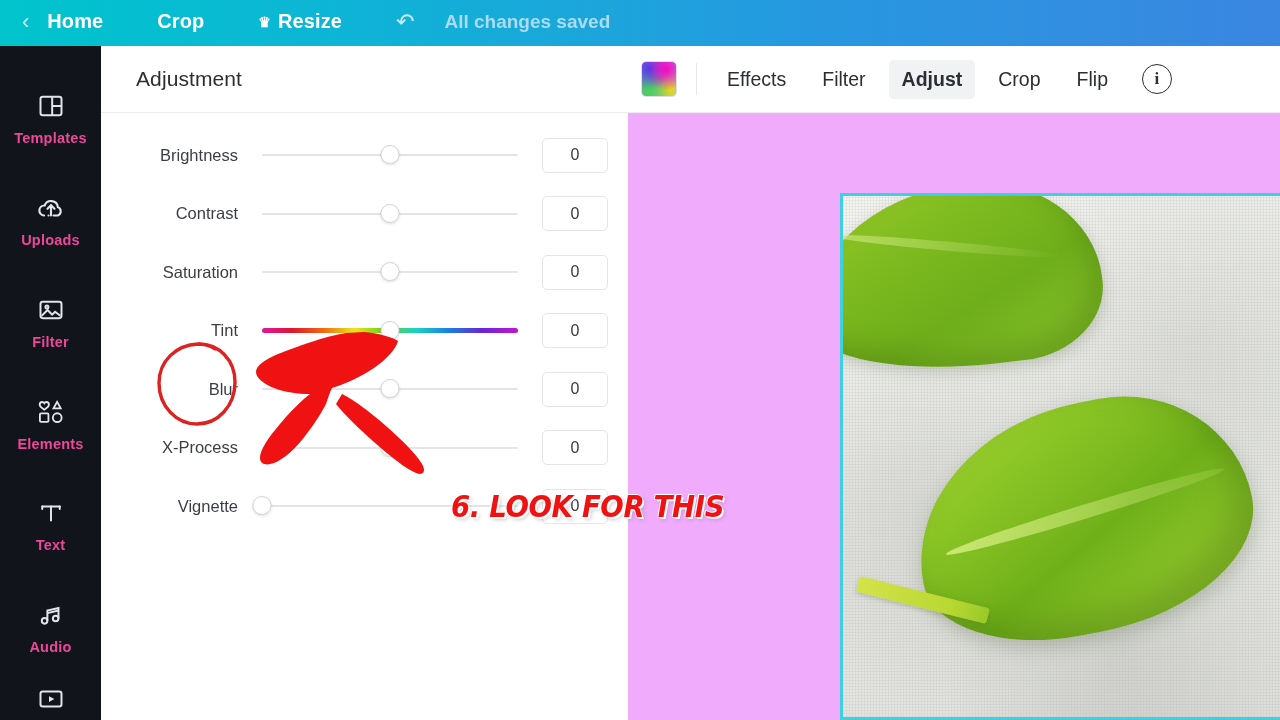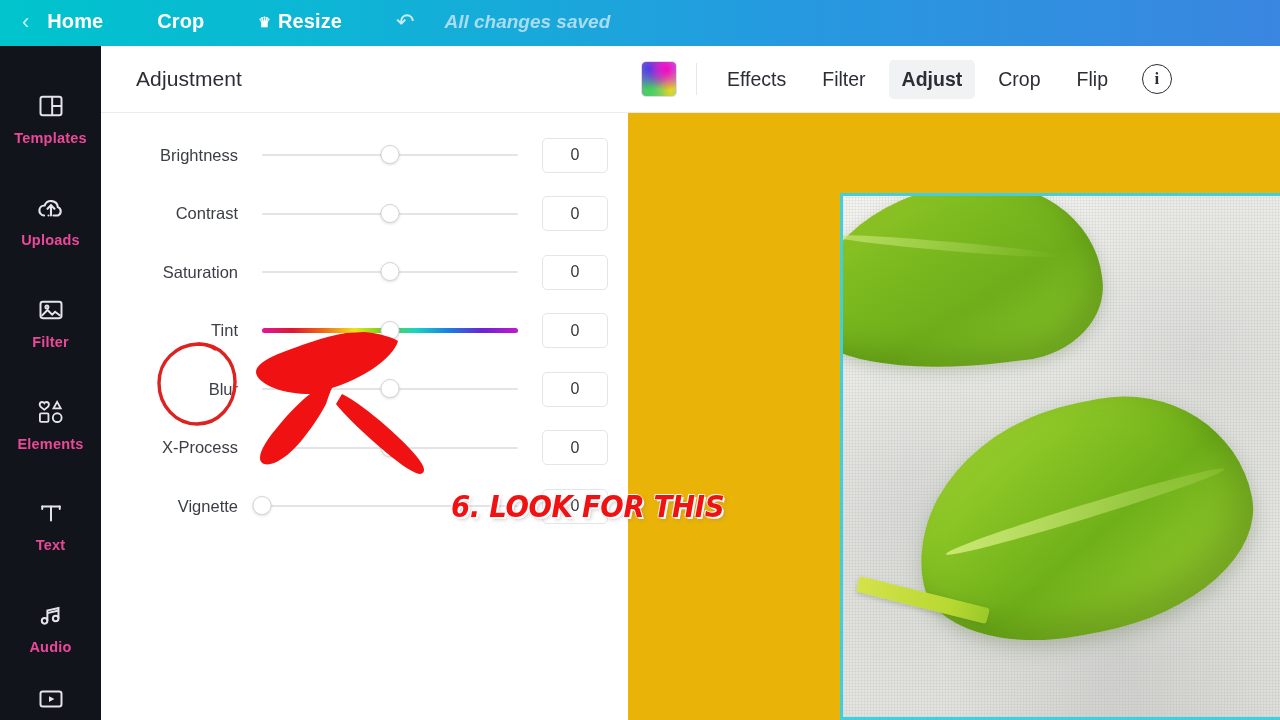--- a/index.html
+++ b/index.html
@@ -18,21 +18,21 @@
     display: flex; align-items: center; padding-left: 22px;
   }
   .tb-back { color: #bff0f3; font-size: 22px; font-weight: 400; line-height: 1;
              margin-right: 18px; margin-top: 19px; }
   .tb-item { color: #ffffff; font-size: 20px; font-weight: bold; margin-right: 54px;
              margin-top: 19px; letter-spacing: .1px; white-space: nowrap; }
   .tb-item.with-ic { display: flex; align-items: center; gap: 7px; }
   .crown { display: inline-block; font-size: 14px; color: #ffffff; line-height: 1; }
   .tb-undo { color: #cdebf7; font-size: 22px; margin-right: 30px; margin-top: 19px;
              transform: scaleX(-1); }
-  .tb-saved { color: #a9dcf0; font-size: 19px; font-style: italic; font-weight: bold;
+  .tb-saved { color: #a9dcf0; font-size: 19px; font-weight: bold;
               margin-top: 19px; }
 
   
   .rail {
     position: absolute; left: 0; top: 46px; width: 101px; height: 674px;
     background: #12141c; display: flex; flex-direction: column;
     align-items: center; padding-top: 22px;
   }
   .rail-item { width: 101px; height: 108px; display: flex; flex-direction: column;
                align-items: center; justify-content: center; gap: 9px; cursor: pointer; }
@@ -62,21 +62,21 @@
   .knob { position: absolute; top: 0; width: 19px; height: 19px; border-radius: 50%;
           background: #fff; border: 1px solid #d2d5da;
           box-shadow: 0 1px 3px rgba(0,0,0,.14); transform: translateX(-50%); }
   .numbox { position: absolute; left: 441px; width: 66px; height: 35px;
             border: 1px solid #e3e5e9; border-radius: 5px; background: #fff;
             display: flex; align-items: center; justify-content: center;
             font-size: 16px; color: #34373d; cursor: text; }
 
   
   .canvas-wrap { position: absolute; left: 628px; top: 46px; width: 652px; height: 674px;
-                 background: #eab308; }
+                 background: #f0abfc; }
   .ctoolbar { position: absolute; left: 0; top: 0; width: 652px; height: 67px;
               background: #fff; display: flex; align-items: center; padding-left: 13px;
               border-bottom: 1px solid #ebecef; }
   .swatch { width: 36px; height: 36px; border-radius: 5px; border: 1px solid #dcdee2;
             background:
               radial-gradient(circle at 72% 22%, rgba(255,0,190,.95) 0%, rgba(255,0,190,0) 58%),
               radial-gradient(circle at 22% 20%, rgba(40,70,230,.95) 0%, rgba(40,70,230,0) 56%),
               radial-gradient(circle at 20% 82%, rgba(55,220,70,.95) 0%, rgba(55,220,70,0) 58%),
               radial-gradient(circle at 80% 82%, rgba(255,215,0,.95) 0%, rgba(255,215,0,0) 58%),
               linear-gradient(135deg,#ff3fd0,#45d3ff);

